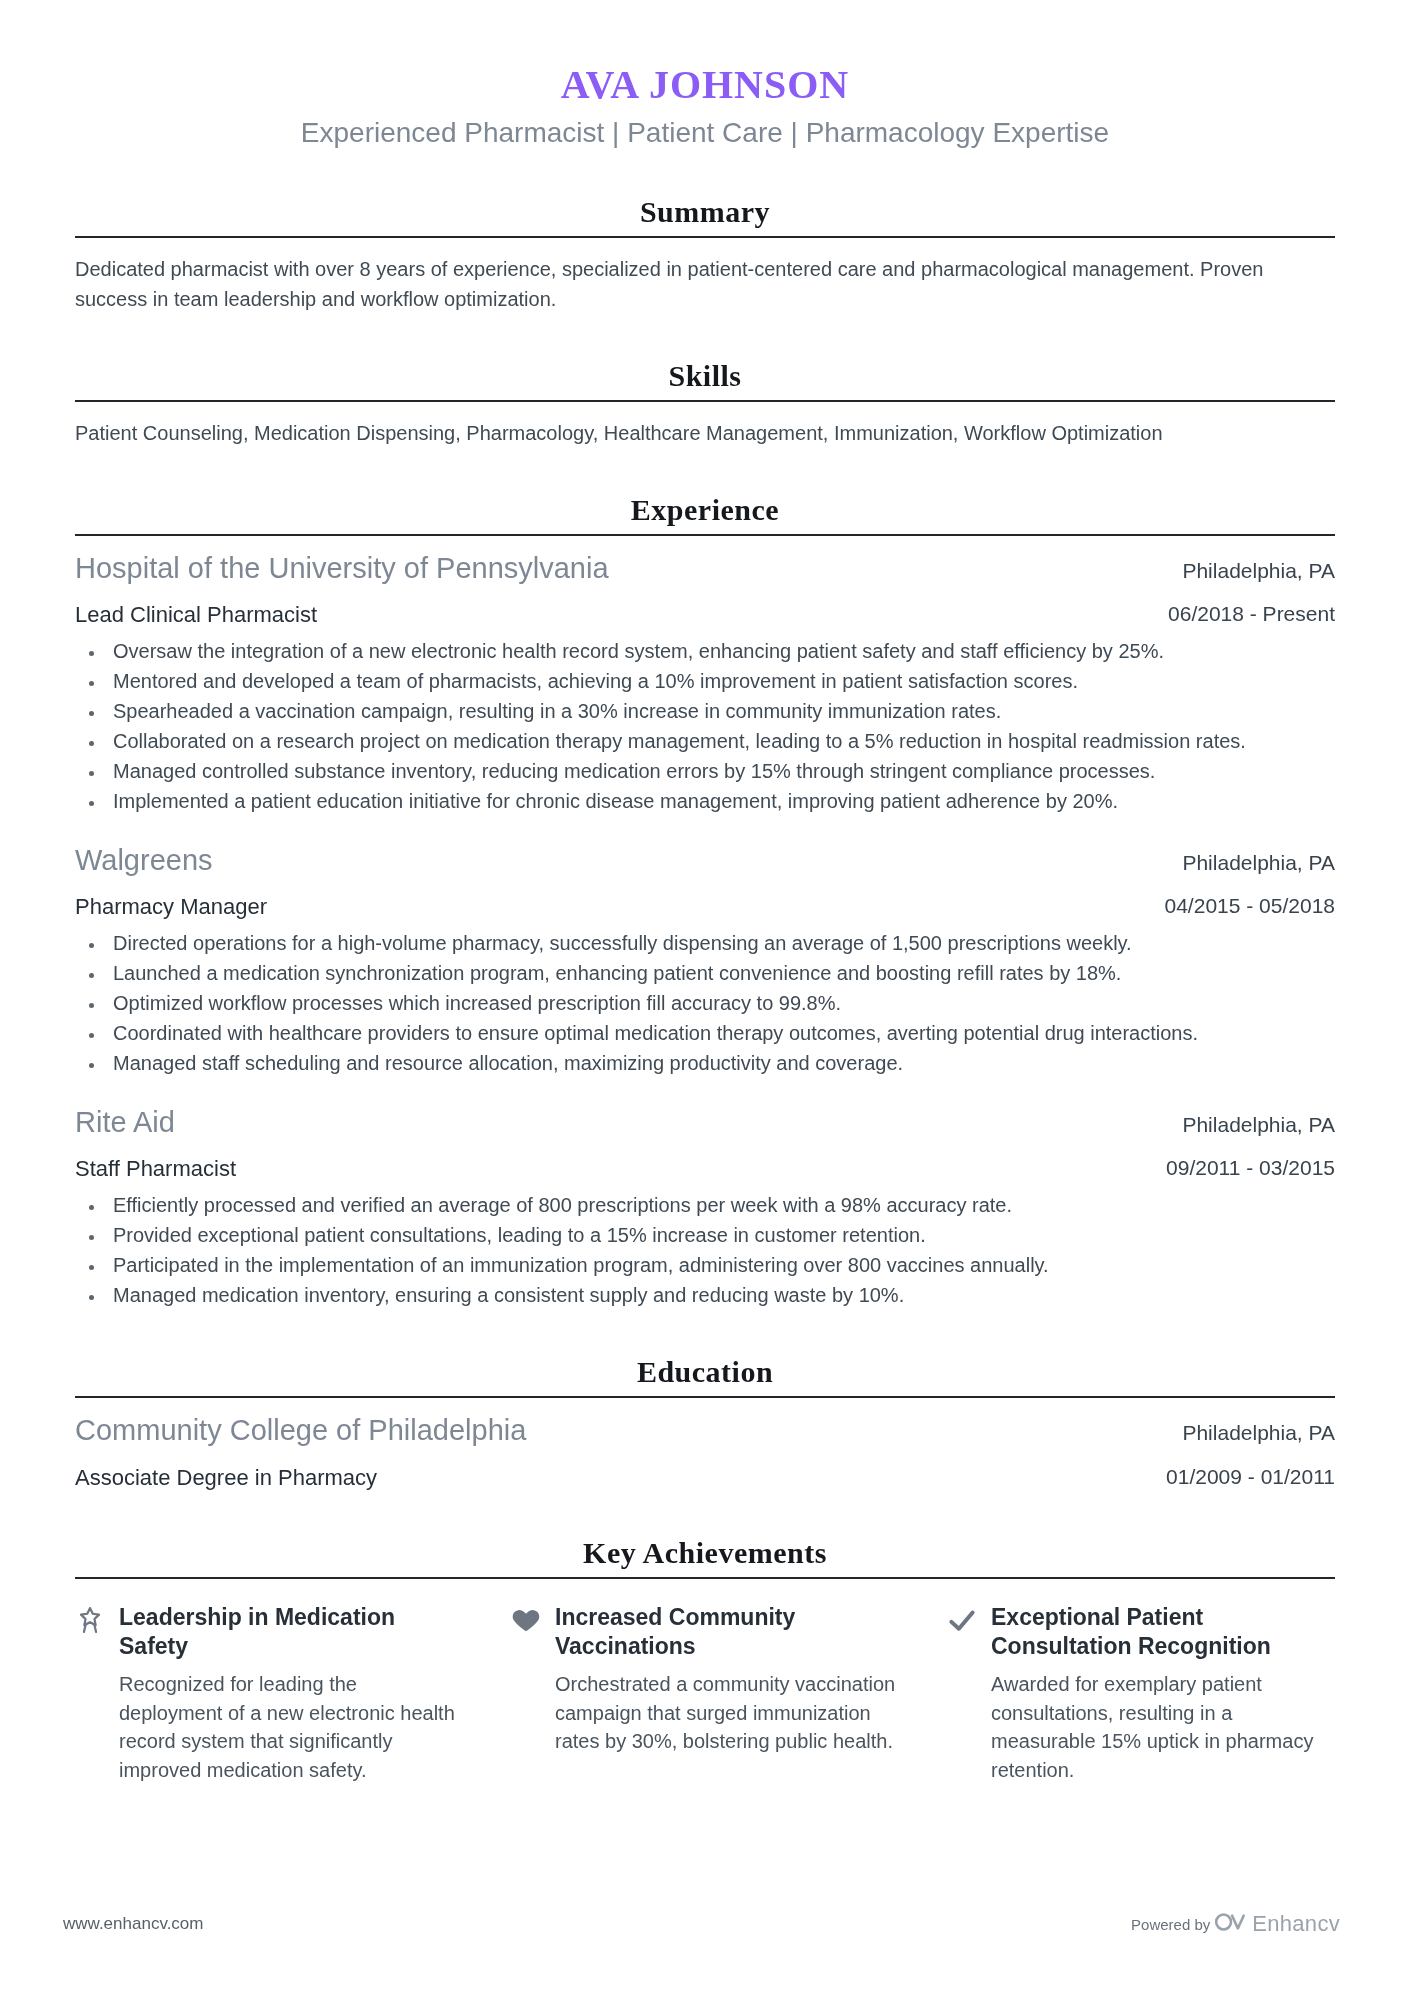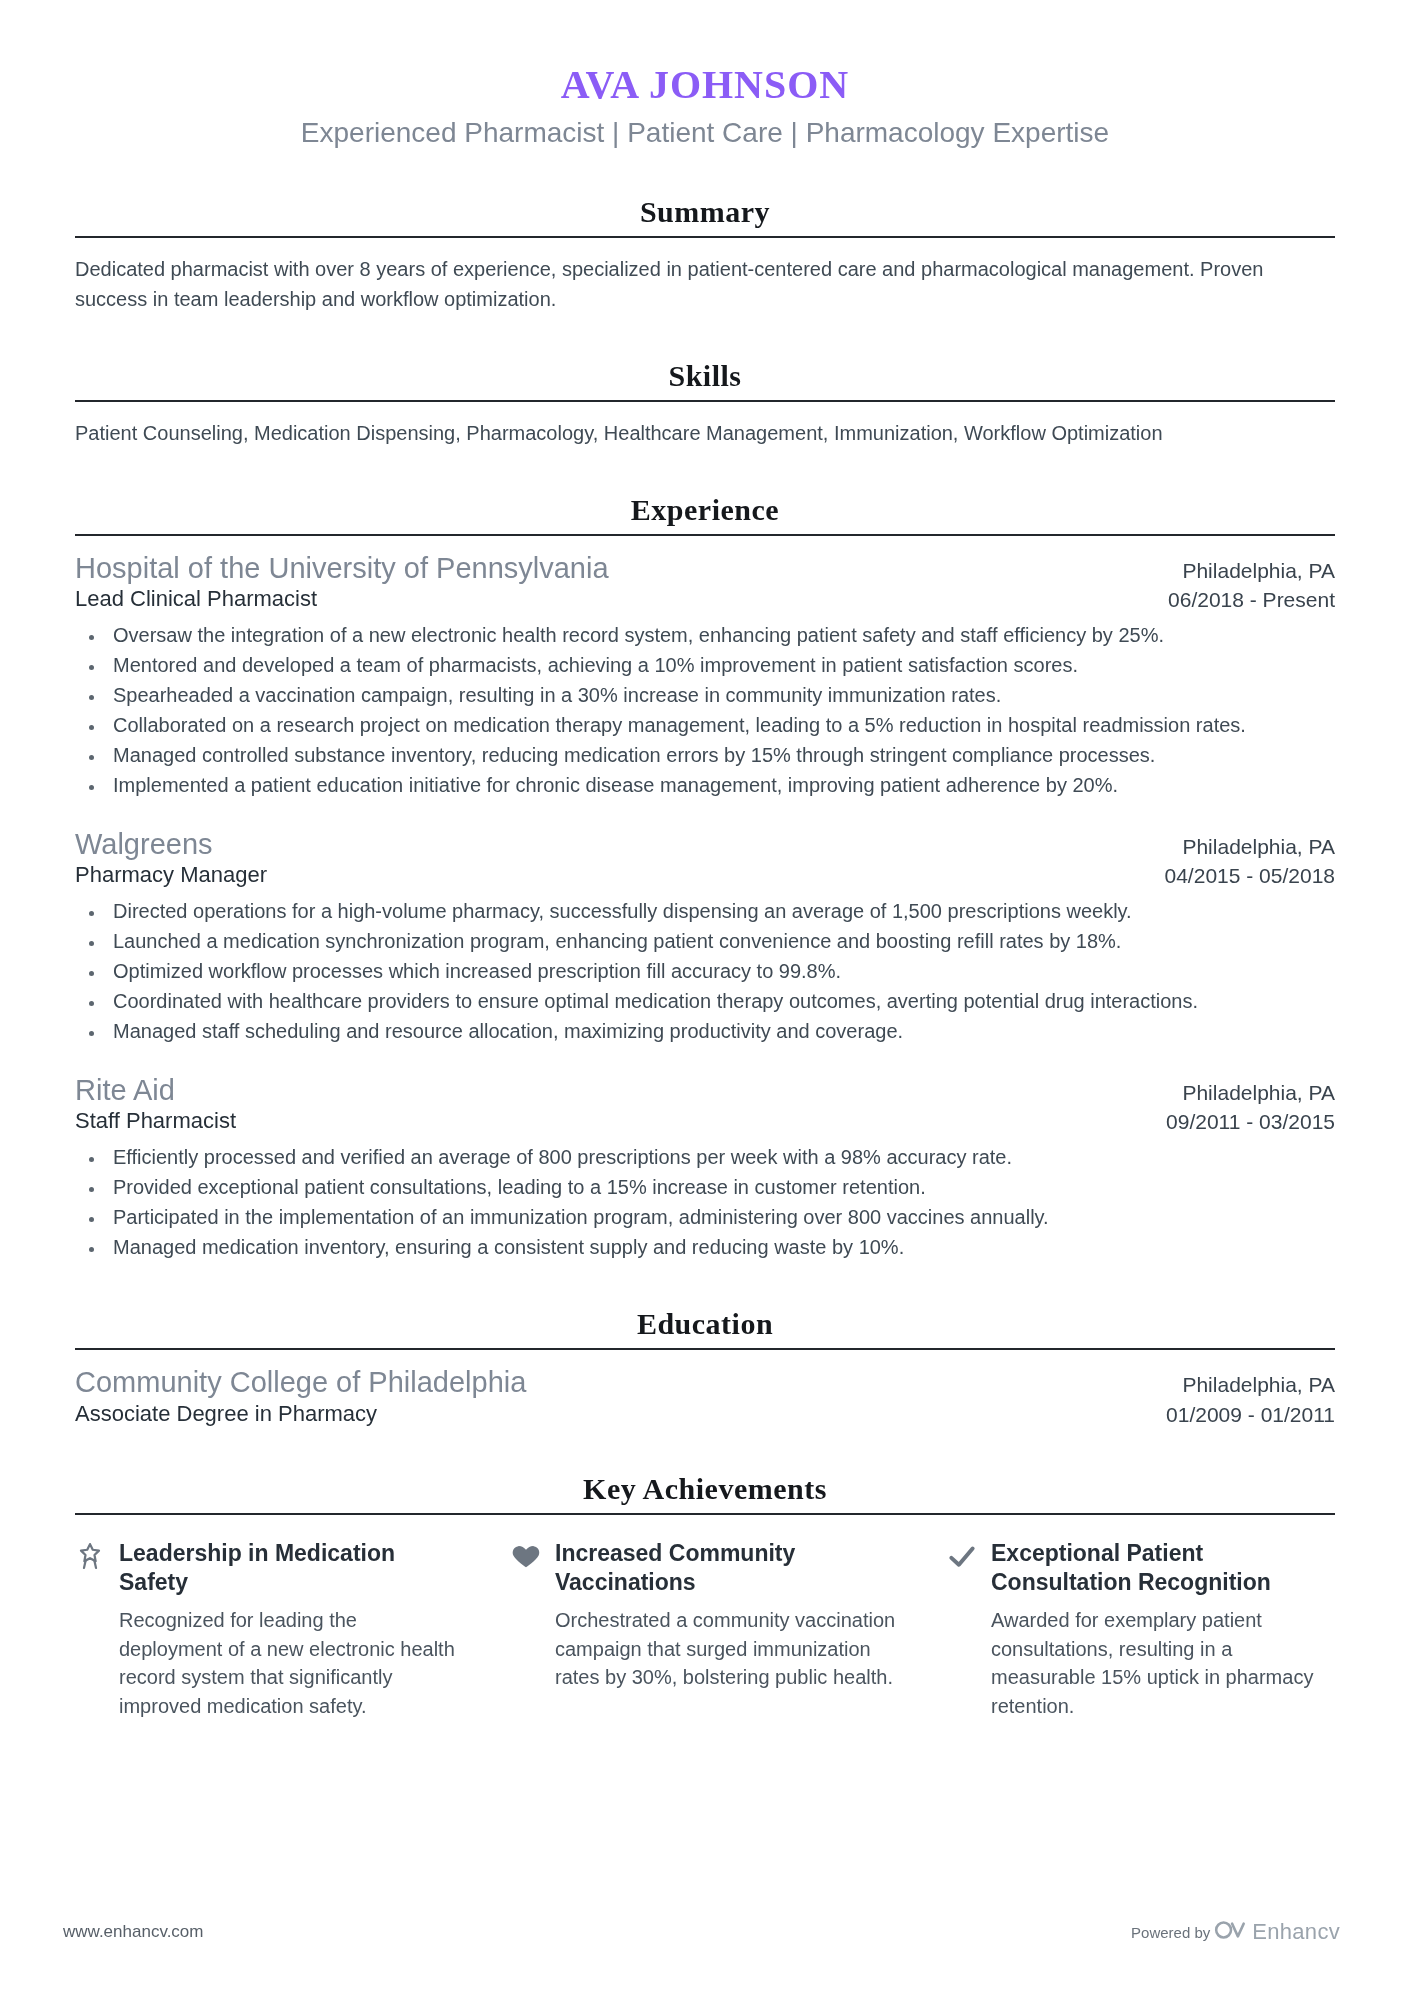--- a/index.html
+++ b/index.html
@@ -52,41 +52,41 @@
     color: #15181c;
   }
   .rule { height: 2px; background: #23272c; margin-top: 6px; }
   .body-text { font-size: 20px; line-height: 1.5; color: #3f4a54; margin-top: 16px; }
   
   .entries { margin-top: 14px; }
   .entry + .entry { margin-top: 26px; }
   .entry-top { display: flex; justify-content: space-between; align-items: baseline; }
   .company { font-size: 29px; line-height: 1.25; color: #7e8794; font-weight: 400; }
   .loc { font-size: 21px; color: #39434d; white-space: nowrap; }
-  .entry-sub { display: flex; justify-content: space-between; align-items: flex-end; margin-top: 0; }
+  .entry-sub { display: flex; justify-content: space-between; align-items: flex-start; margin-top: 16px; }
   .role { font-size: 22px; color: #262f38; }
   .dates { font-size: 21px; color: #39434d; white-space: nowrap; }
   .bullets { margin-top: 8px; padding-left: 30px; list-style: disc outside; }
   .bullets li { font-size: 20px; line-height: 1.5; color: #3f4a54; padding-left: 8px; }
   .bullets li::marker { color: #5c666f; font-size: 15px; }
   
   .ach-grid {
     margin-top: 24px;
     display: grid;
     grid-template-columns: repeat(3, 1fr);
     column-gap: 48px;
   }
   .ach { display: flex; align-items: flex-start; }
   .ach-icon { flex: 0 0 30px; margin-right: 14px; margin-top: 2px; color: #6d7681; }
   .ach-title { font-size: 23px; line-height: 1.3; font-weight: 700; color: #272f38; }
   .ach-text { font-size: 20px; line-height: 1.42; color: #4a545e; margin-top: 8px; }
   
   .footer {
     position: absolute;
-    left: 63px; right: 70px; bottom: 48px;
+    left: 63px; right: 70px; bottom: 56px;
     display: flex;
     justify-content: space-between;
     align-items: center;
   }
   .site { font-size: 17px; color: #575f68; }
   .powered { display: flex; align-items: center; gap: 3px; }
   .powered-label { font-size: 15px; color: #6a727b; }
   .brand { font-size: 22px; color: #9aa3ac; letter-spacing: 0.3px; }
 </style>
 </head>

